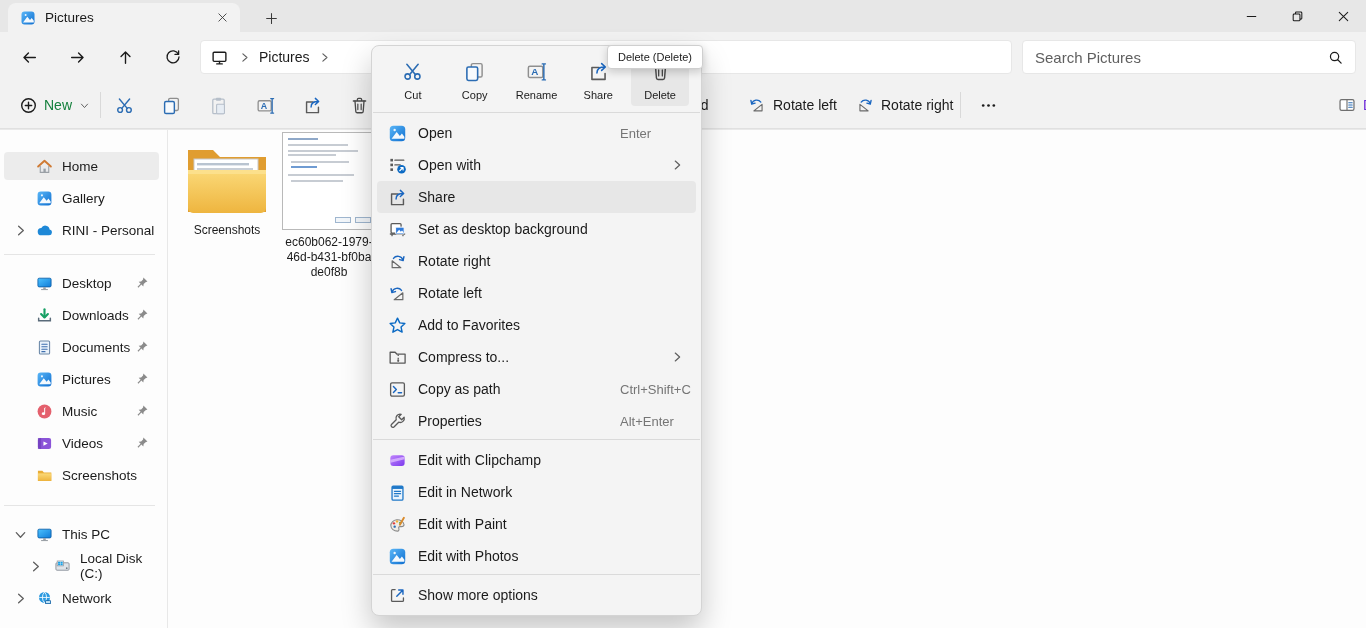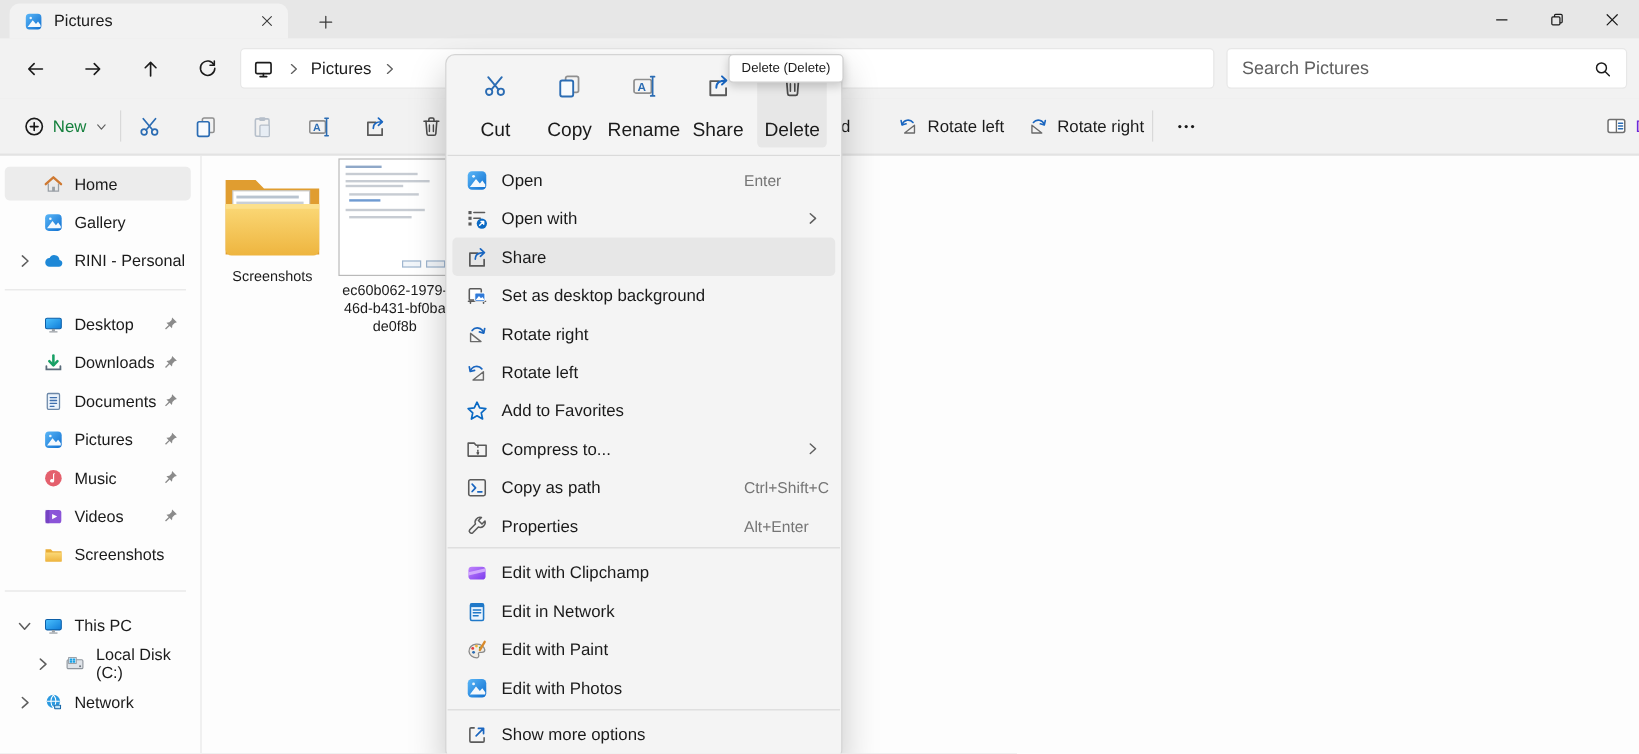--- a/index.html
+++ b/index.html
@@ -39,21 +39,21 @@
              border-bottom:1px solid #e0e0e0; }
   .tbtn { position:absolute; top:7px; height:32px; display:flex; align-items:center; gap:7px;
           border-radius:4px; font-size:14px; padding:0 8px; }
   .iconbtn { width:40px; justify-content:center; padding:0; }
   .tdivider { position:absolute; top:10px; width:1px; height:26px; background:#d9d9d9; }
   .frag { position:absolute; top:15px; font-size:14px; }
 
   
   .bodyarea { position:absolute; top:130px; left:0; right:0; bottom:0; background:#fdfdfd; }
   .sidebar { position:absolute; left:0; top:0; bottom:0; width:168px; background:#fdfdfd;
-             border-right:1px solid #e8e8e8; padding-top:9px; }
+             border-right:1px solid #e8e8e8; padding-top:22px; }
   .srow { height:28px; margin:0 8px 4px 4px; border-radius:4px; display:flex; align-items:center;
           position:relative; padding-left:32px; font-size:13.5px; }
   .srow.sel { background:#ececec; }
   .srow .chev { position:absolute; left:9px; width:15px; height:15px; color:#5f5f5f; }
   .srow.nested { padding-left:50px;align-items:center; }
   .srow.nested .chev { left:24px; }
   .srow .sicon { width:17px; height:17px; margin-right:9px; flex:0 0 17px; }
   .srow .pin { position:absolute; right:10px; width:14px; height:14px; }
   .ssep { height:1px; background:#e5e5e5; margin:10px 12px 14px 4px; }
   .ssep2 { height:1px; background:#e5e5e5; margin:16px 12px 14px 4px; }
@@ -66,21 +66,21 @@
   .thumb .b { position:absolute; background:#c7ccd3; height:2px; }
   .thumb .btn { position:absolute; width:16px; height:6px; border:1px solid #9fb6cf; background:#f2f6fa; }
   .tlabel { margin-top:5px; }
 
   
   .menu { position:absolute; left:371px; top:45px; width:331px; background:#f4f4f4;
           border:1px solid #d4d4d4; border-radius:8px; box-shadow:0 14px 30px rgba(0,0,0,.22);
           z-index:40; padding-bottom:4px; }
   .cmdrow { display:flex; gap:4px; padding:9px 12px 6px; justify-content:space-between; }
   .cmd { width:58px; padding:6px 0 5px; border-radius:4px; display:flex; flex-direction:column;
-         align-items:center; gap:18px; font-size:16px; }
+         align-items:center; gap:7px; font-size:11px; }
   .cmd svg { width:21px; height:21px; }
   .cmd.hov { background:#e7e7e7; }
   .msep { height:1px; background:#dadada; margin:2px 1px 4px; }
   .mitem { height:32px; margin:0 5px; padding:0 11px; display:flex; align-items:center;
            border-radius:4px; font-size:14px; color:#1a1a1a; position:relative; }
   .mitem.hl { background:#e7e7e7; }
   .mitem .mi { width:19px; height:19px; margin-right:11px; flex:0 0 19px; }
   .mshort { position:absolute; left:243px; font-size:13px; color:#757575; }
   .msub { position:absolute; right:12px; width:14px; height:14px; color:#5f5f5f; }
 

